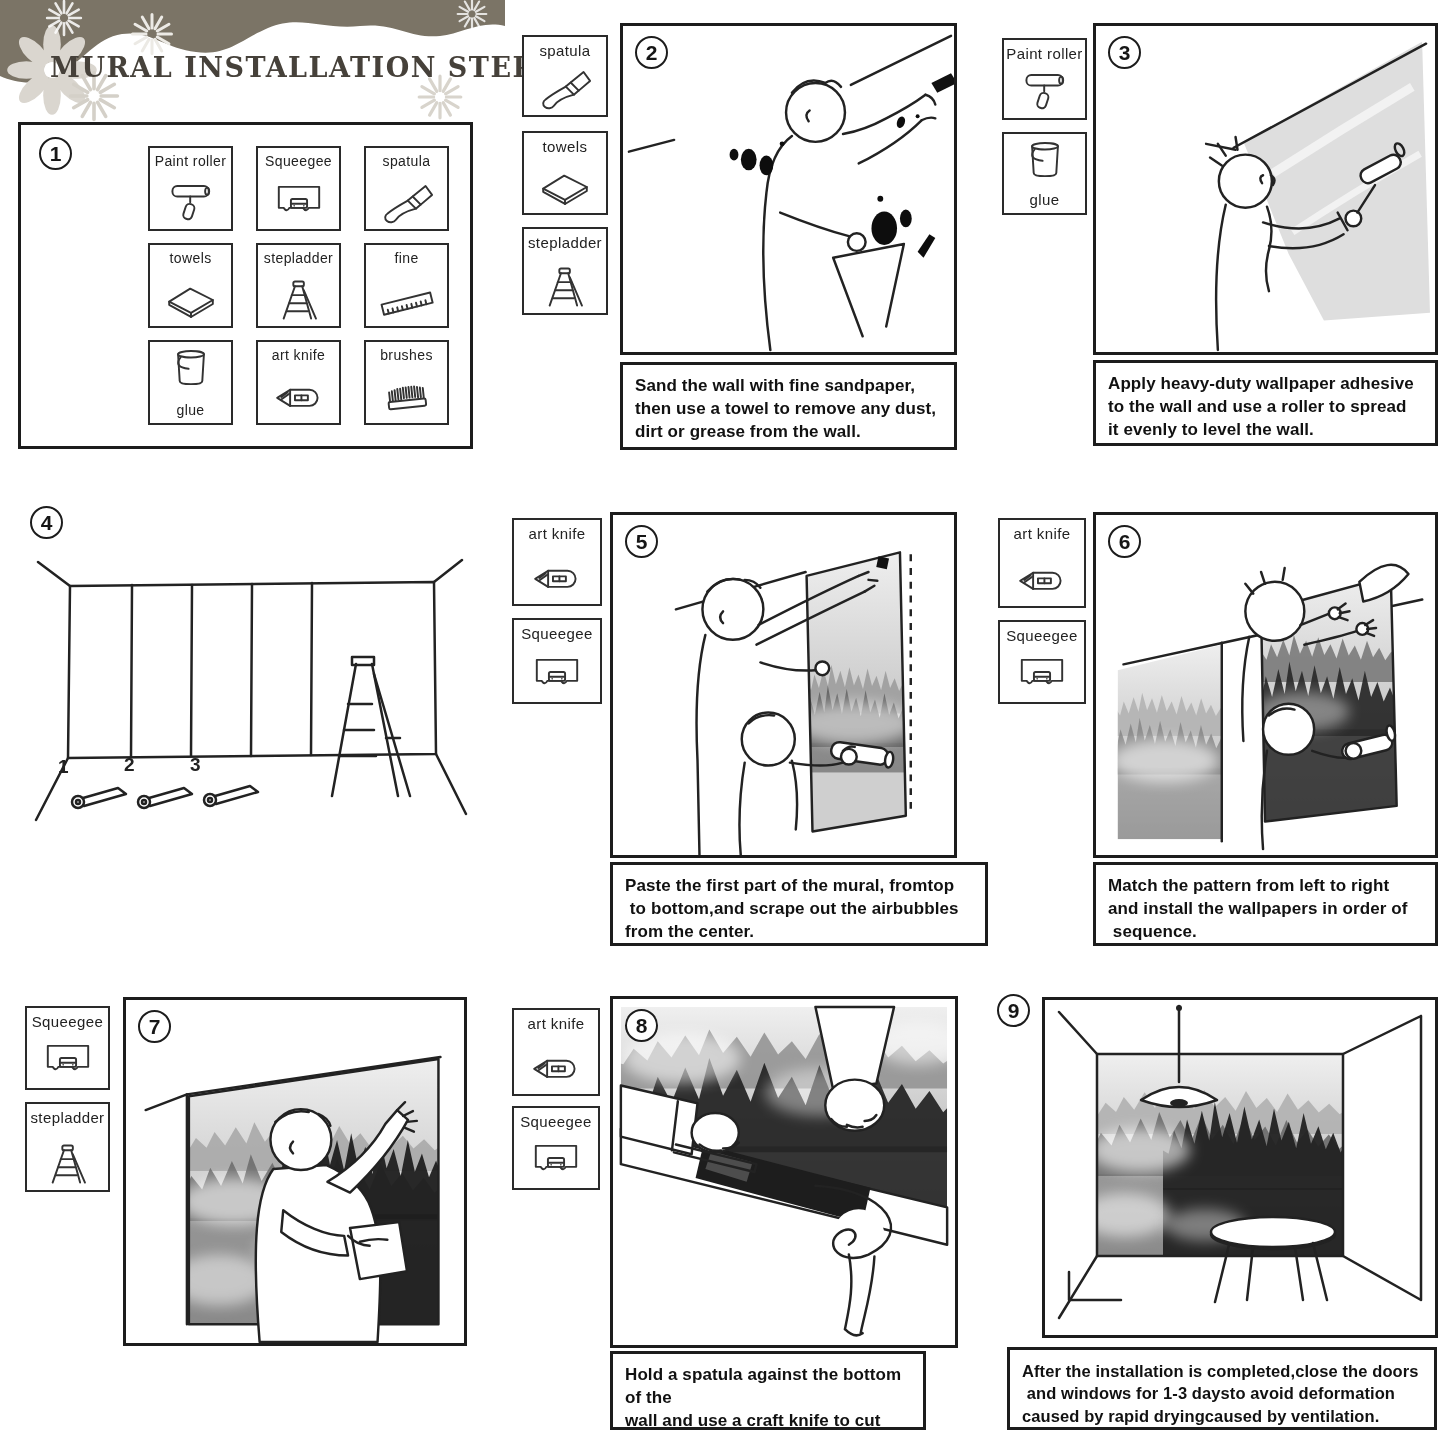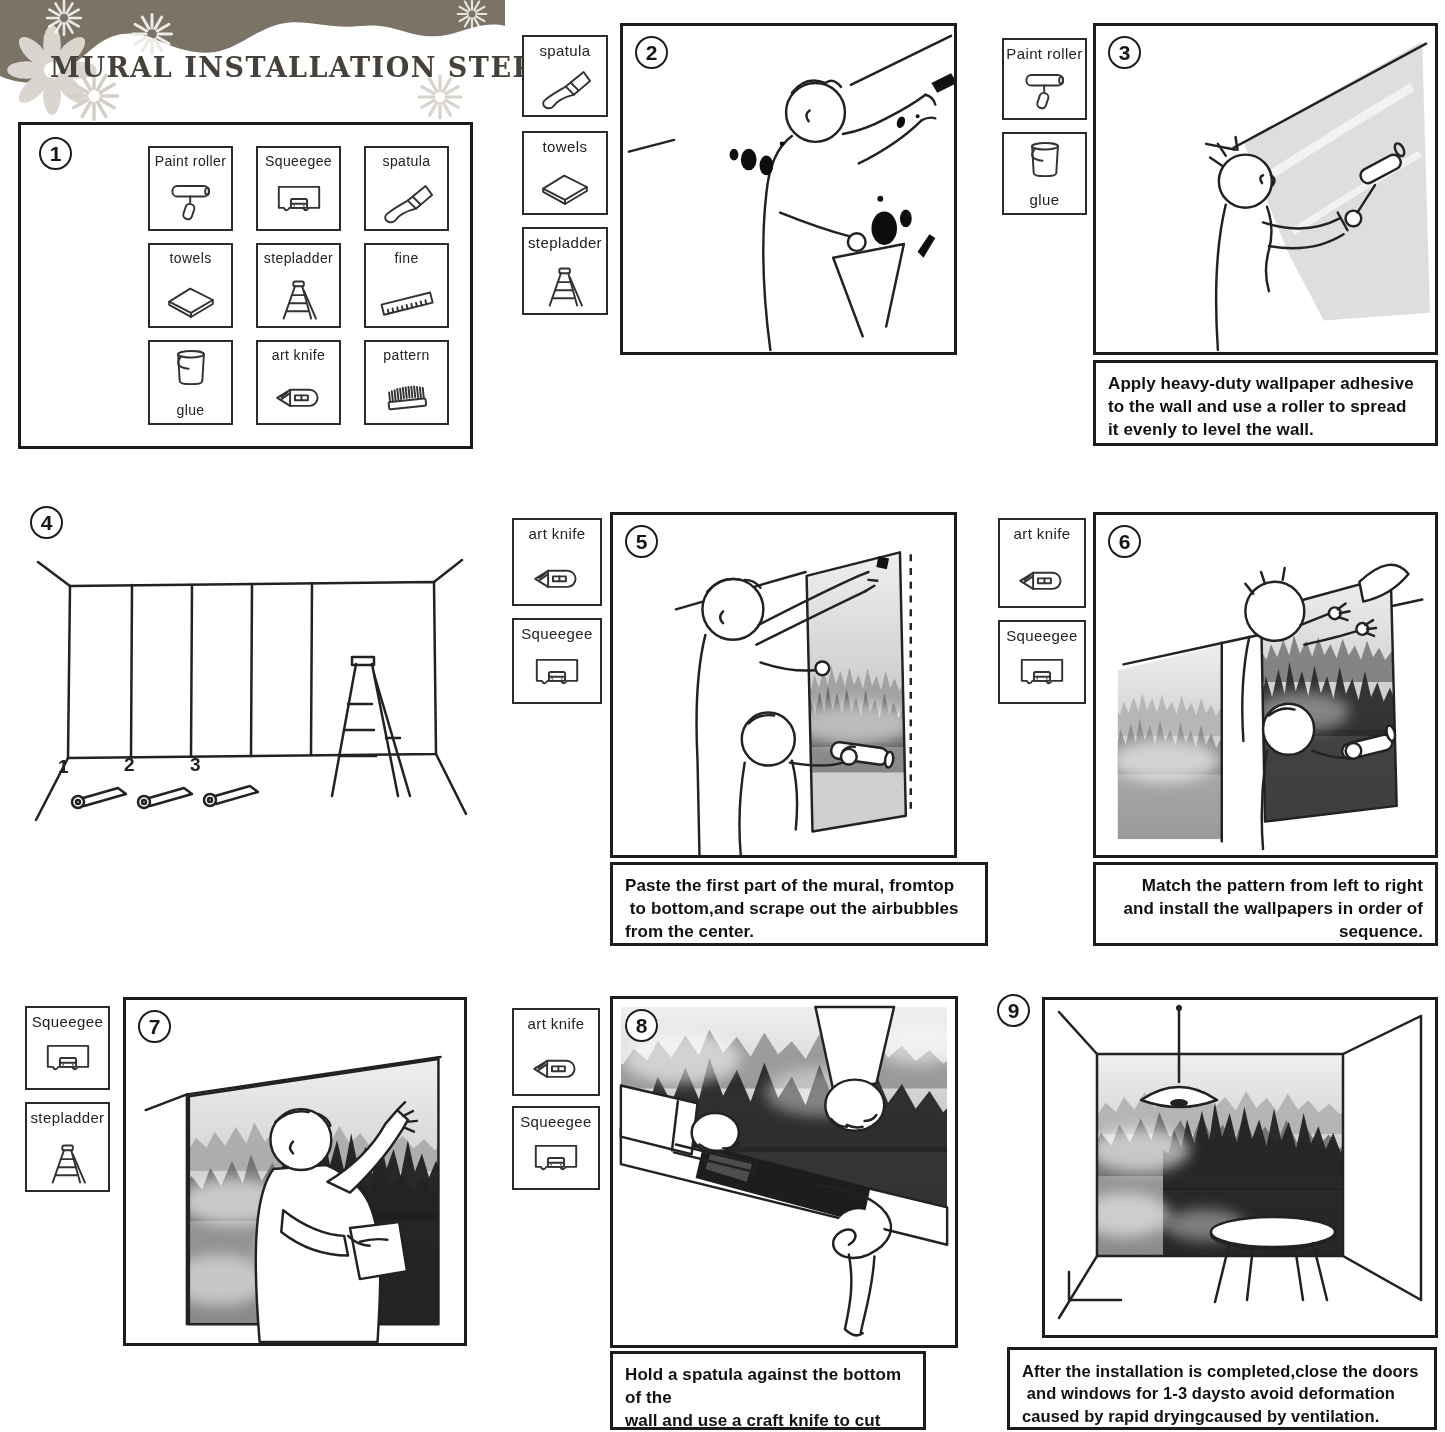--- a/index.html
+++ b/index.html
@@ -183,21 +183,21 @@
             <use href="#i-glue"></use>
           </svg>
       </div>
       <div class="cell">
         <span class="tlabel">art knife</span>
         <svg class="ticon" viewBox="0 0 70 52">
             <use href="#i-art-knife"></use>
           </svg>
       </div>
       <div class="cell">
-        <span class="tlabel">pattern</span>
+        <span class="tlabel">brushes</span>
         <svg class="ticon" viewBox="0 0 70 52">
             <use href="#i-brushes"></use>
           </svg>
       </div>
     </div>
   </section>
 
   <div class="toolbox" style="left:522px;top:35px;width:86px;height:82px;">
     <span class="tlabel">spatula</span>
     <svg class="ticon" viewBox="0 0 70 52">
@@ -241,20 +241,23 @@
         <ellipse cx="283" cy="98" rx="4" ry="6" transform="rotate(20 283 98)"></ellipse>
         <circle cx="300" cy="92" r="2"></circle>
         <ellipse cx="266" cy="206" rx="13" ry="17"></ellipse>
         <ellipse cx="288" cy="196" rx="6" ry="9"></ellipse>
         <polygon points="300,230 312,212 318,216 306,236"></polygon>
         <circle cx="262" cy="176" r="3"></circle>
         <circle cx="162" cy="120" r="2.5"></circle>
       </g>
     </svg>
   </div>
+  <div class="caption" style="left:620px;top:362px;width:337px;height:88px;">Sand the wall with fine sandpaper,
+then use a towel to remove any dust,
+dirt or grease from the wall.</div>
 
   <div class="toolbox" style="left:1002px;top:38px;width:85px;height:82px;">
     <span class="tlabel">Paint roller</span>
     <svg class="ticon" viewBox="0 0 70 52">
         <use href="#i-paint-roller"></use>
       </svg>
   </div>
   <div class="toolbox rev" style="left:1002px;top:132px;width:85px;height:83px;">
     <span class="tlabel">glue</span>
     <svg class="ticon" viewBox="0 0 70 52">
@@ -444,21 +447,21 @@
         <path class="ln" d="M174 240 Q166 290 170 340"></path>
         <path class="ln" d="M220 240 Q248 250 262 246"></path>
         <g>
           <rect class="lnW" x="250" y="228" width="52" height="16" rx="8" transform="rotate(-14 276 236)"></rect>
           <ellipse class="lnW" cx="300" cy="222" rx="4" ry="8" transform="rotate(-14 300 222)"></ellipse>
         </g>
         <circle class="lnW" cx="262" cy="240" r="8"></circle>
       </g>
     </svg>
   </div>
-  <div class="caption" style="left:1093px;top:862px;width:345px;height:84px;text-align:right;">Match the pattern from left to right
+  <div class="caption" style="left:1093px;top:862px;width:345px;height:84px;">Match the pattern from left to right
 and install the wallpapers in order of
  sequence.</div>
 
   <div class="toolbox" style="left:25px;top:1006px;width:85px;height:84px;">
     <span class="tlabel">Squeegee</span>
     <svg class="ticon" viewBox="0 0 70 52">
         <use href="#i-squeegee"></use>
       </svg>
   </div>
   <div class="toolbox" style="left:25px;top:1102px;width:85px;height:90px;">

